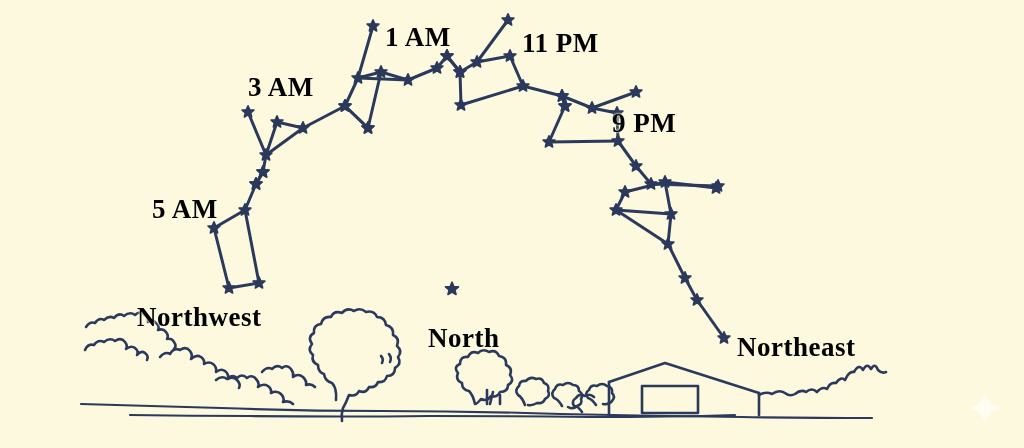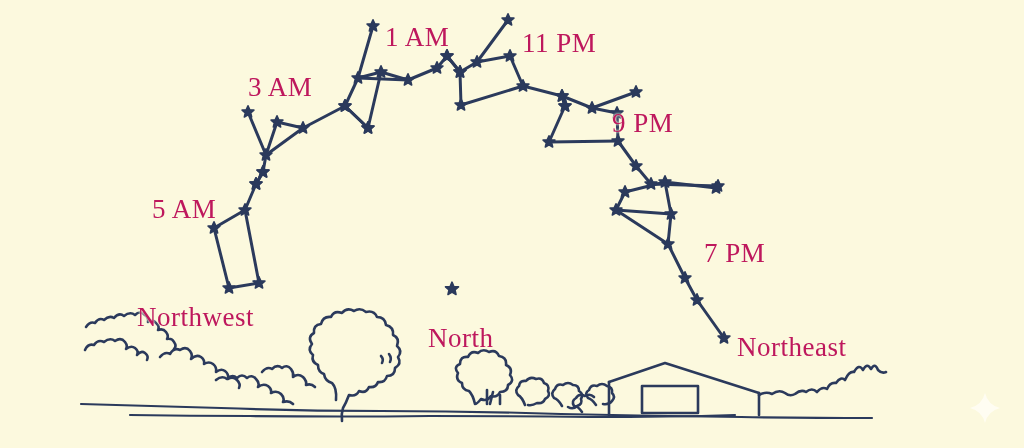--- a/index.html
+++ b/index.html
@@ -21,22 +21,22 @@
     position: absolute;
     left: 0;
     top: 0;
     width: 1024px;
     height: 448px;
     display: block;
   }
   .time-label {
     position: absolute;
     font-family: "Liberation Serif", serif;
-    font-weight: normal;
-    color: #be185d;
+    font-weight: bold;
+    color: #000000;
     white-space: nowrap;
     letter-spacing: 0.5px;
     text-shadow: 0 0 2px #fcf9de, 0 0 3px #fcf9de;
   }
   .t-time { font-size: 27px; }
   .t-dir  { font-size: 27px; }
 </style>
 </head>
 <body>
 
@@ -249,19 +249,18 @@
         M130,415 q60,1 120,1 q90,1 180,0 q80,0 160,1 q80,0 145,-2"></path>
     </g>
   <path d="M985,393 Q988,405 1000,408 Q988,411 985,423 Q982,411 970,408 Q982,405 985,393 Z" fill="#fffdf2"></path>
     </svg>
 
   <div class="time-label t-time" style="left:385px; top:22px;">1 AM</div>
   <div class="time-label t-time" style="left:522px; top:28px;">11 PM</div>
   <div class="time-label t-time" style="left:248px; top:72px;">3 AM</div>
   <div class="time-label t-time" style="left:612px; top:108px;">9 PM</div>
   <div class="time-label t-time" style="left:152px; top:194px;">5 AM</div>
-  <div class="time-label t-time" style="left:704px; top:238px;">7 PM</div>
 
   <div class="time-label t-dir" style="left:137px; top:302px;">Northwest</div>
   <div class="time-label t-dir" style="left:428px; top:323px;">North</div>
   <div class="time-label t-dir" style="left:737px; top:332px;">Northeast</div>
 
 </div>
 
 </body></html>

